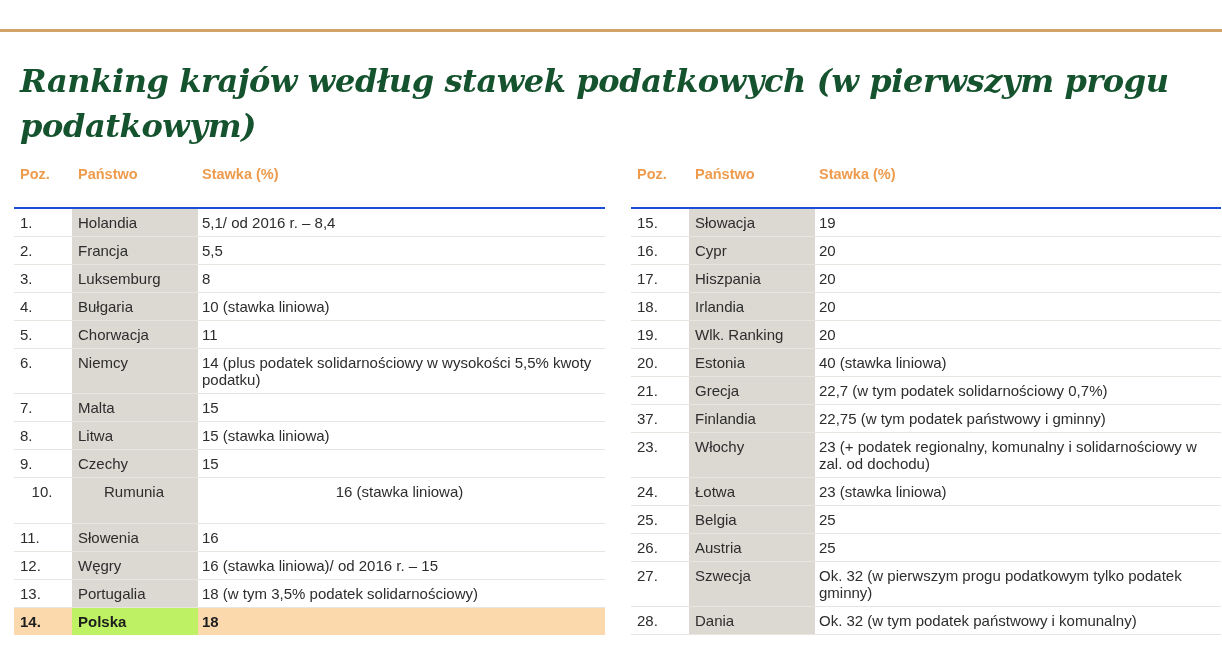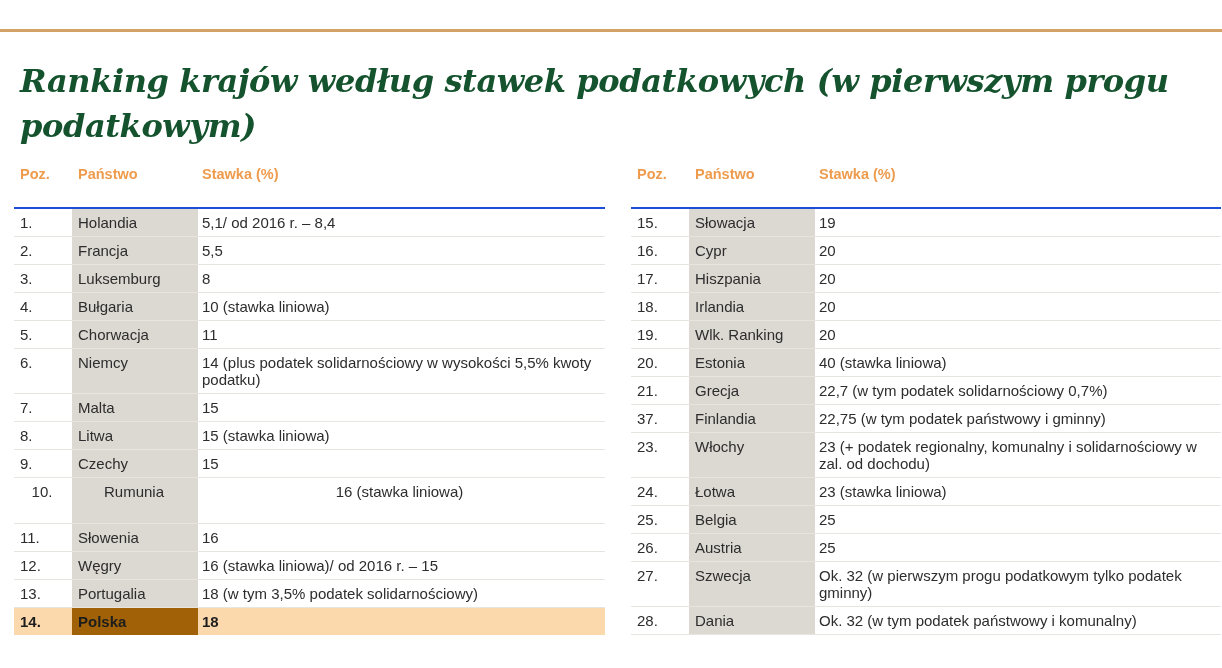--- a/index.html
+++ b/index.html
@@ -68,21 +68,21 @@
   .c { padding: 5px 8px 5px 6px; }
   .c.rate { padding-left: 4px; }
   .row .c.country { background: #dcd8d2; }
   .row.tall { min-height: 45px; text-align: center; }
   .row.highlight {
     background: #fcd9ad;
     font-weight: bold;
     border-bottom: none;
     color: #1d1d1d;
   }
-  .row.highlight .c.country { background: #a16207; }
+  .row.highlight .c.country { background: #bef264; }
 </style>
 </head>
 <body>
 
 <div class="top-rule"></div>
 
 <h1 class="page-title">Ranking krajów według stawek podatkowych (w pierwszym progu podatkowym)</h1>
 
 <div class="tables-wrap">
 

